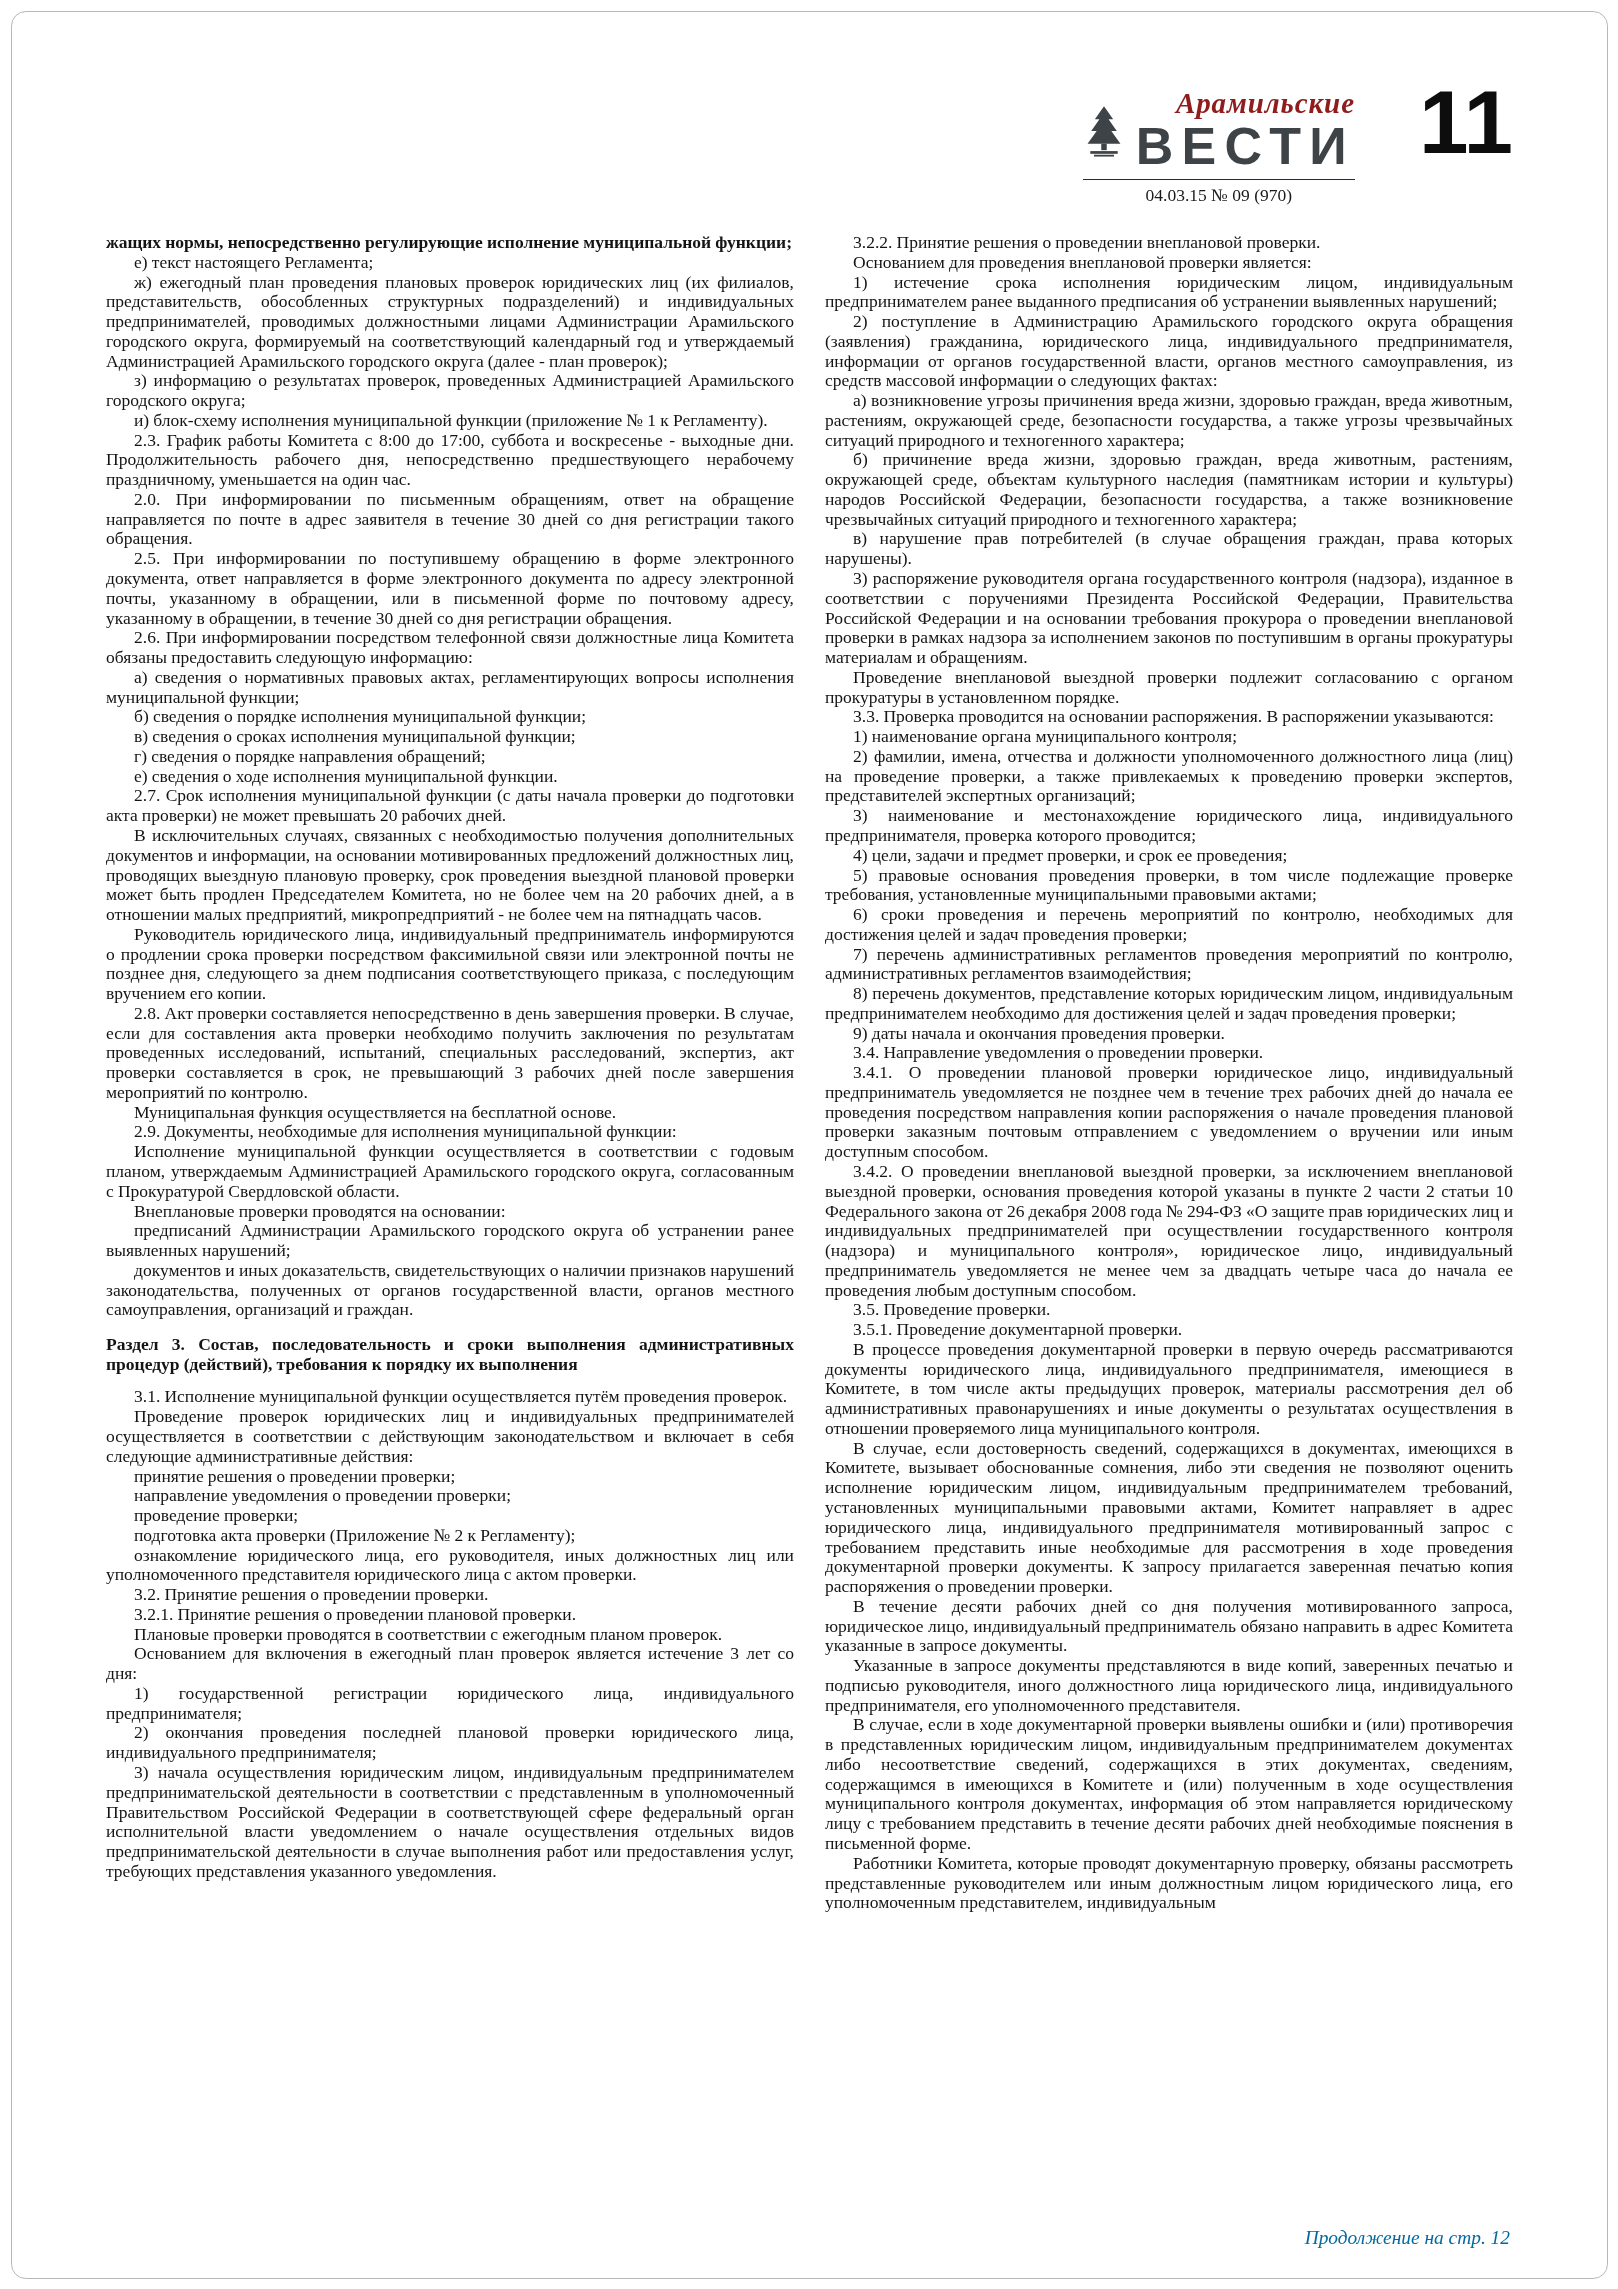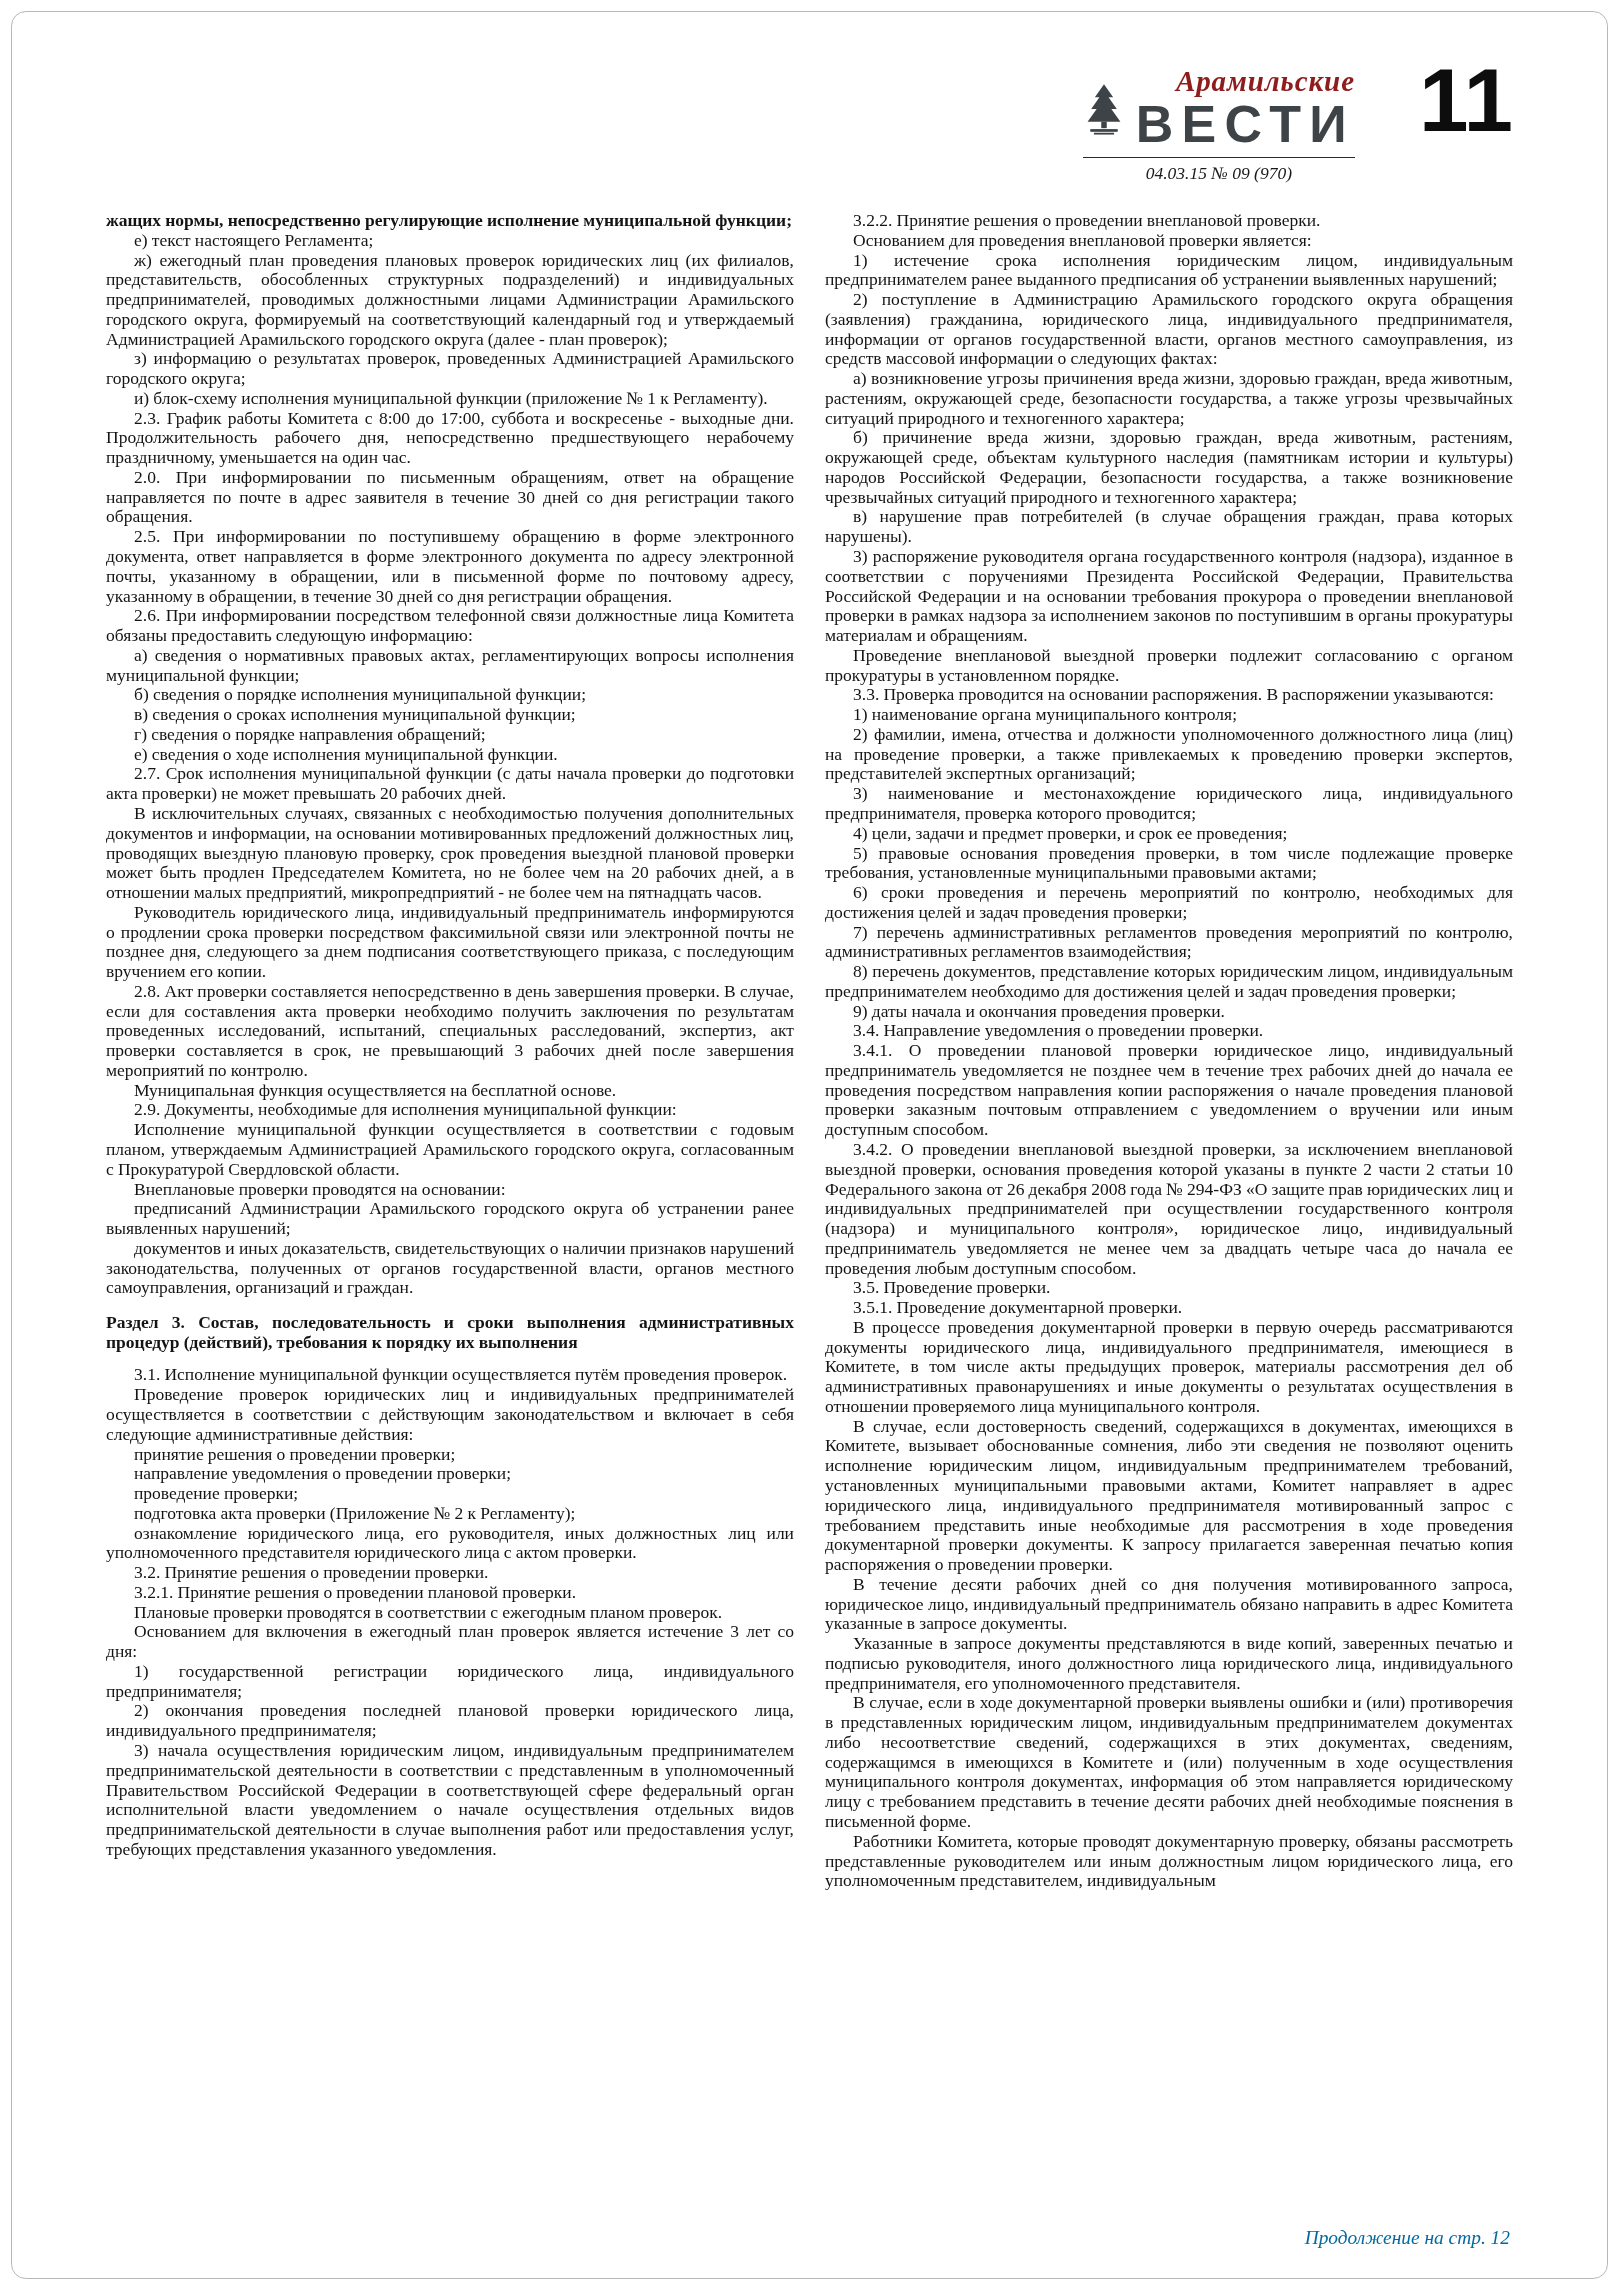--- a/index.html
+++ b/index.html
@@ -9,21 +9,21 @@
   }
   *{box-sizing:border-box;}
   html,body{margin:0;padding:0;background:#ffffff;}
   body{
     width:1619px;height:2290px;position:relative;
     font-family:"Liberation Serif","DejaVu Serif",serif;
     color:var(--ink);
   }
   .page{
     position:absolute;inset:0;
-    padding:67px 106px 55px 106px;
+    padding:89px 106px 55px 106px;
     overflow:hidden;
   }
   .page-frame{
     position:absolute;inset:11px;
     border:1.4px solid #b7b7b7;border-radius:14.8px;
     pointer-events:none;
   }
   
   .header{
     display:flex;justify-content:flex-end;
@@ -44,21 +44,20 @@
   .brand-bottom{
     font-family:"Liberation Sans","DejaVu Sans",sans-serif;
     font-weight:800;font-size:52px;letter-spacing:8.3px;
     color:var(--masthead-dark);margin-top:2px;
   }
   .issue-line{
     border-top:1.8px solid #2a2a2a;
     margin-top:7.4px;padding-top:4.6px;
     text-align:center;font-size:17.5px;color:#1a1a1a;
     font-family:"Liberation Serif",serif;
-    font-style:italic;
   }
   .page-number{
     font-family:"Liberation Sans","DejaVu Sans",sans-serif;
     font-weight:800;font-size:89px;line-height:0.85;
     color:#0d0d0d;margin-top:-3.7px;margin-left:44px;
   }
   
   .columns{display:flex;gap:31px;align-items:flex-start;}
   .col{flex:1 1 0;min-width:0;}
   .para{

